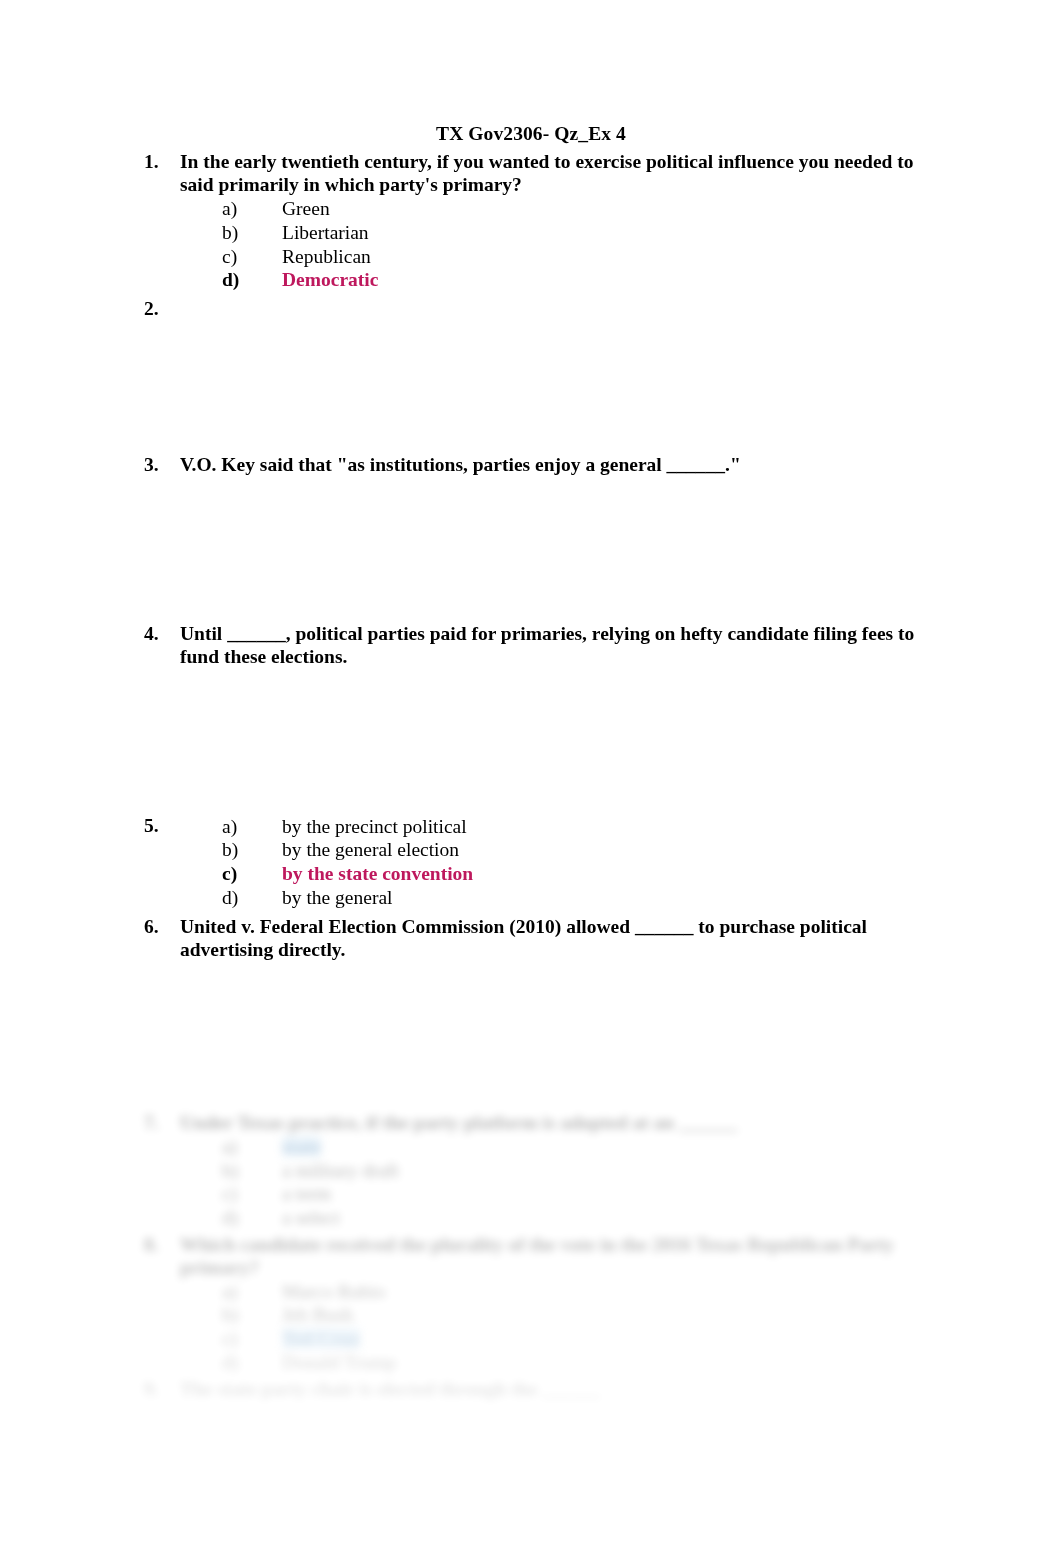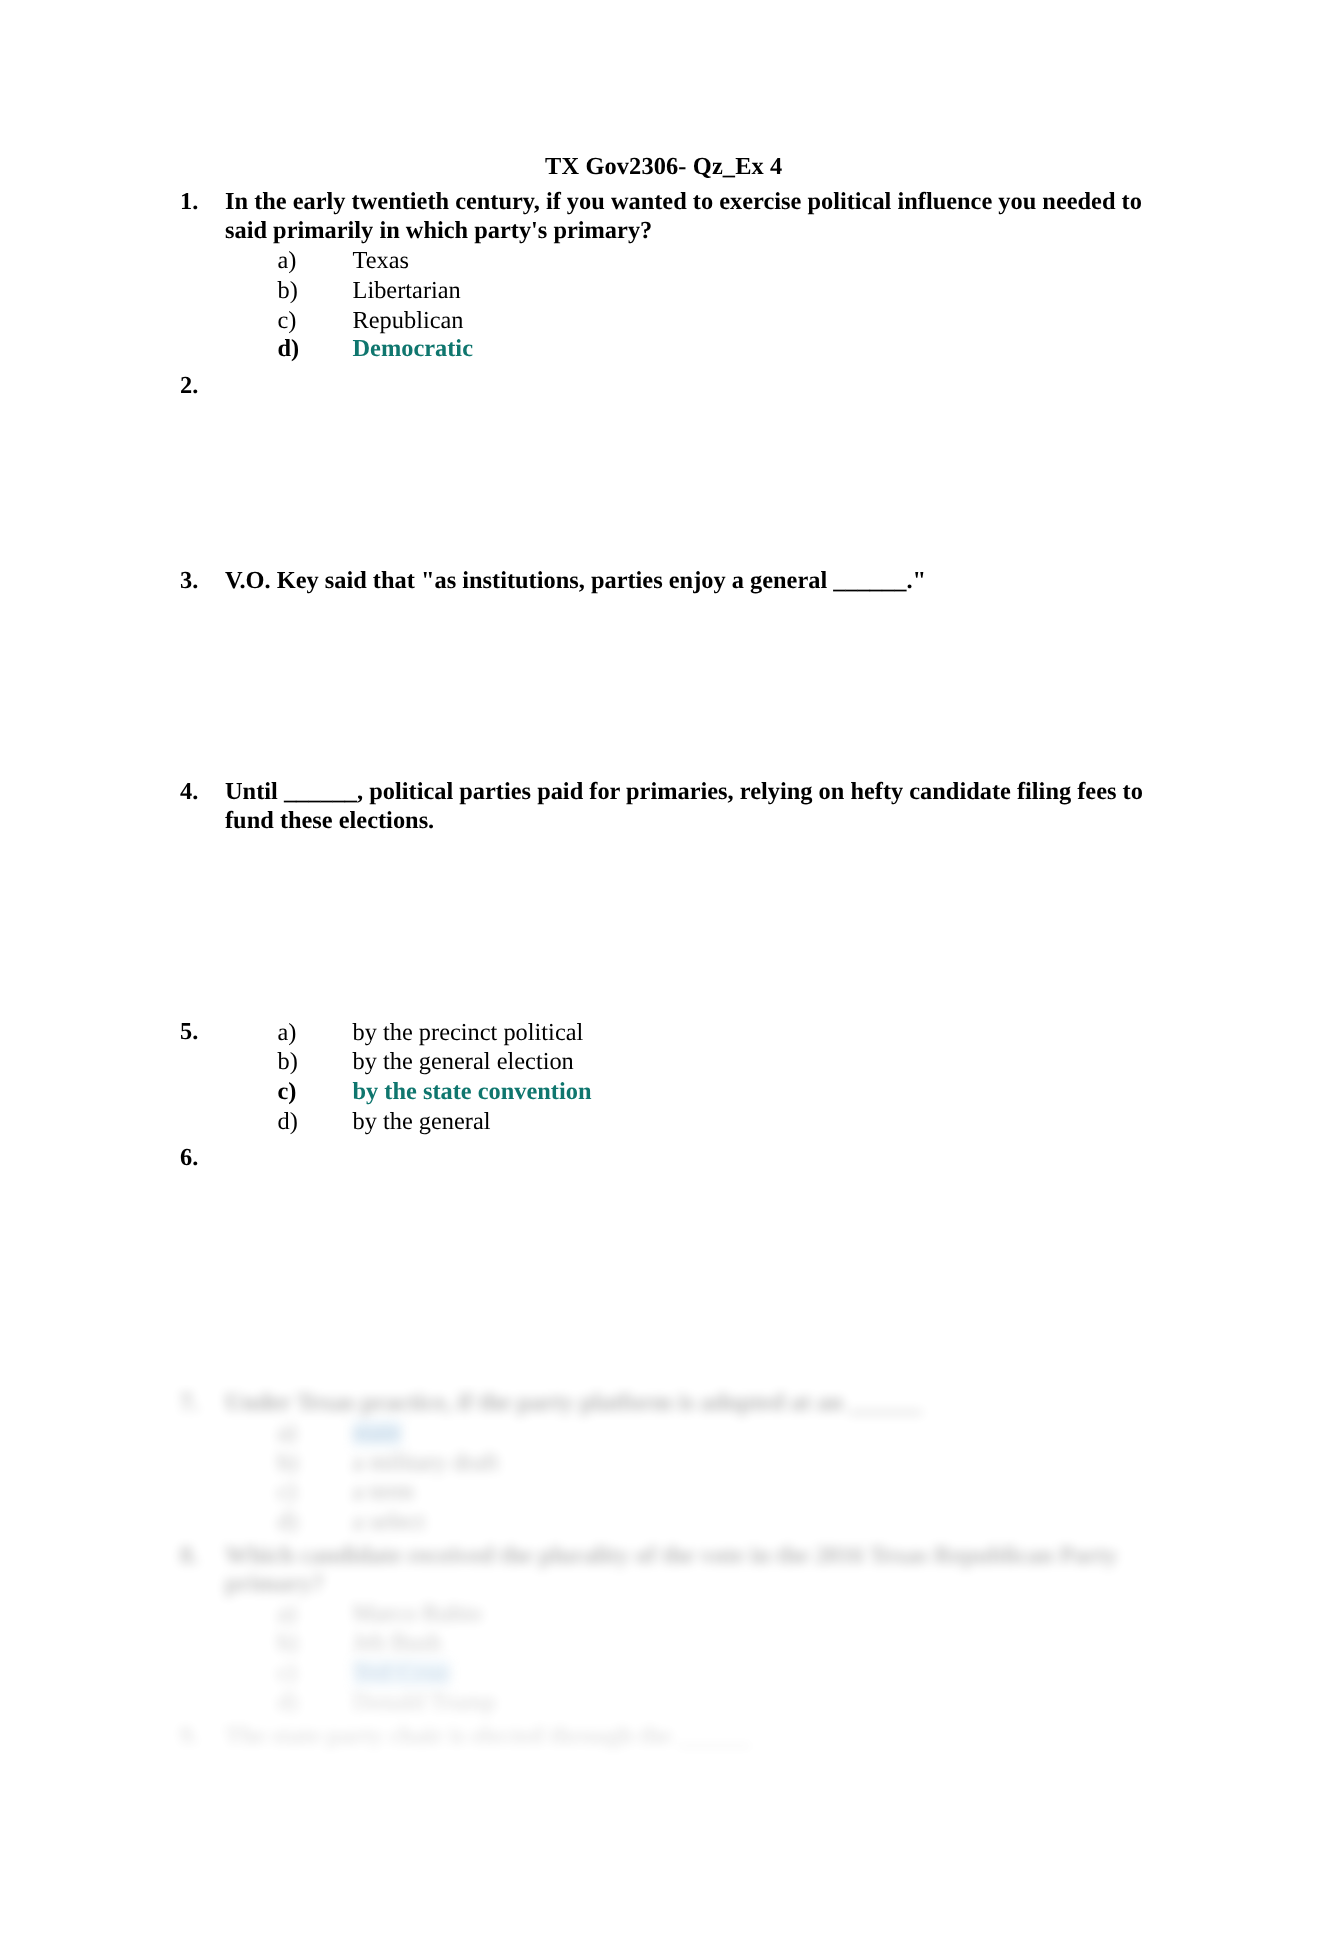--- a/index.html
+++ b/index.html
@@ -84,21 +84,21 @@
     left: 42px;               
     top: 0;
     font-weight: normal;
   }
   .opt.correct .optmark {
     font-weight: bold;
     color: #000000;
   }
   .opt.correct .opttext {
     font-weight: bold;
-    color: #0f766e;
+    color: #be185d;
     text-align: center;
   }
 
   
   .answer-gap {
     display: block;
   }
 
   
   .faded-region {
@@ -137,21 +137,21 @@
 
   <div class="doc-body">
 
     <div class="doc-title">TX Gov2306- Qz_Ex 4</div>
 
     <ol class="qlist" id="question-list">
         <li class="qitem" style="margin-top: 6px;">
           <span class="qnum">1.</span>
           <span class="qtext">In the early twentieth century, if you wanted to exercise political influence you needed to said primarily in which party's primary?</span>
           <ul class="options">
-            <li class="opt"><span class="optmark">a)</span><span class="opttext">Texas</span></li>
+            <li class="opt"><span class="optmark">a)</span><span class="opttext">Green</span></li>
             <li class="opt"><span class="optmark">b)</span><span class="opttext">Libertarian</span></li>
             <li class="opt"><span class="optmark">c)</span><span class="opttext">Republican</span></li>
             <li class="opt correct"><span class="optmark">d)</span><span class="opttext">Democratic</span></li>
           </ul>
         </li>
         <li class="qitem" style="margin-top: 6px;">
           <span class="qnum">2.</span>
           <span class="answer-gap" style="height: 150px;"></span>
         </li>
         <li class="qitem" style="margin-top: 6px;">
@@ -168,20 +168,21 @@
           <span class="qnum">5.</span>
           <ul class="options">
             <li class="opt"><span class="optmark">a)</span><span class="opttext">by the precinct political</span></li>
             <li class="opt"><span class="optmark">b)</span><span class="opttext">by the general election</span></li>
             <li class="opt correct"><span class="optmark">c)</span><span class="opttext">by the state convention</span></li>
             <li class="opt"><span class="optmark">d)</span><span class="opttext">by the general</span></li>
           </ul>
         </li>
         <li class="qitem" style="margin-top: 6px;">
           <span class="qnum">6.</span>
+          <span class="qtext">United v. Federal Election Commission (2010) allowed ______ to purchase political advertising directly.</span>
           <span class="answer-gap" style="height: 130px;"></span>
         </li>
       </ol>
 
   </div>
 
   <div class="faded-region">
     <ol class="qlist" id="faded-question-list">
         <li class="qitem" style="margin-top: 4px;">
           <span class="qnum">7.</span>

